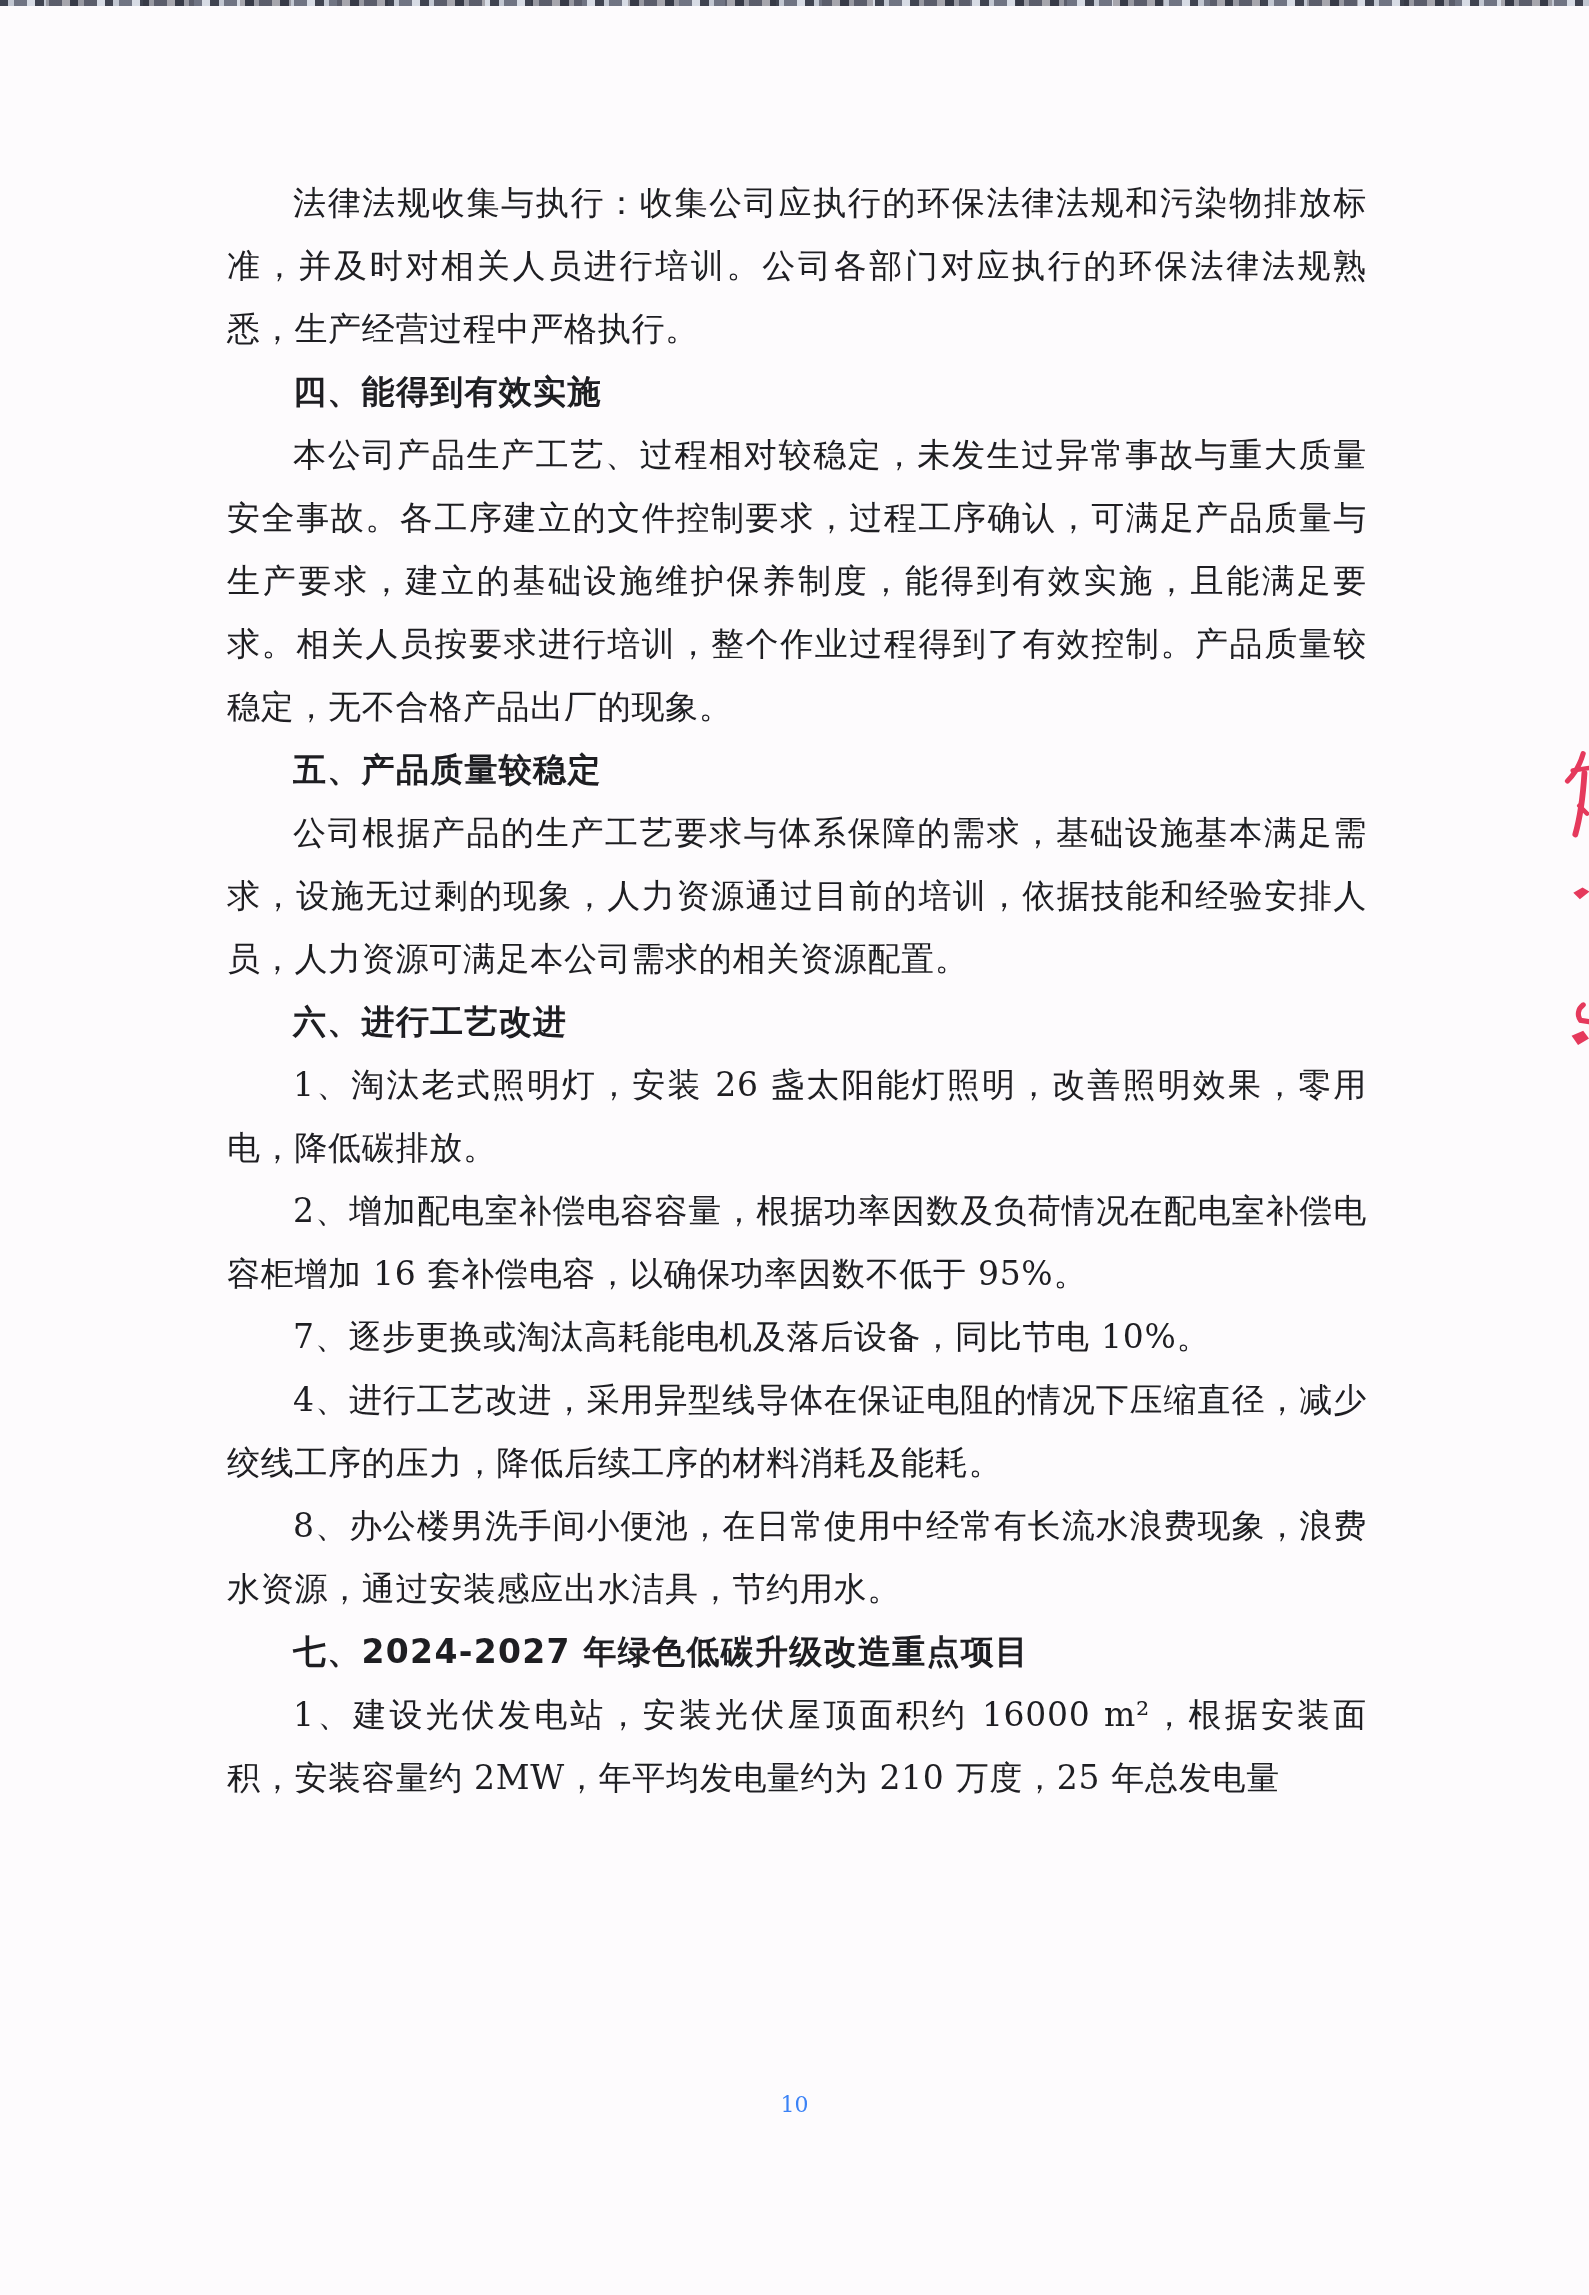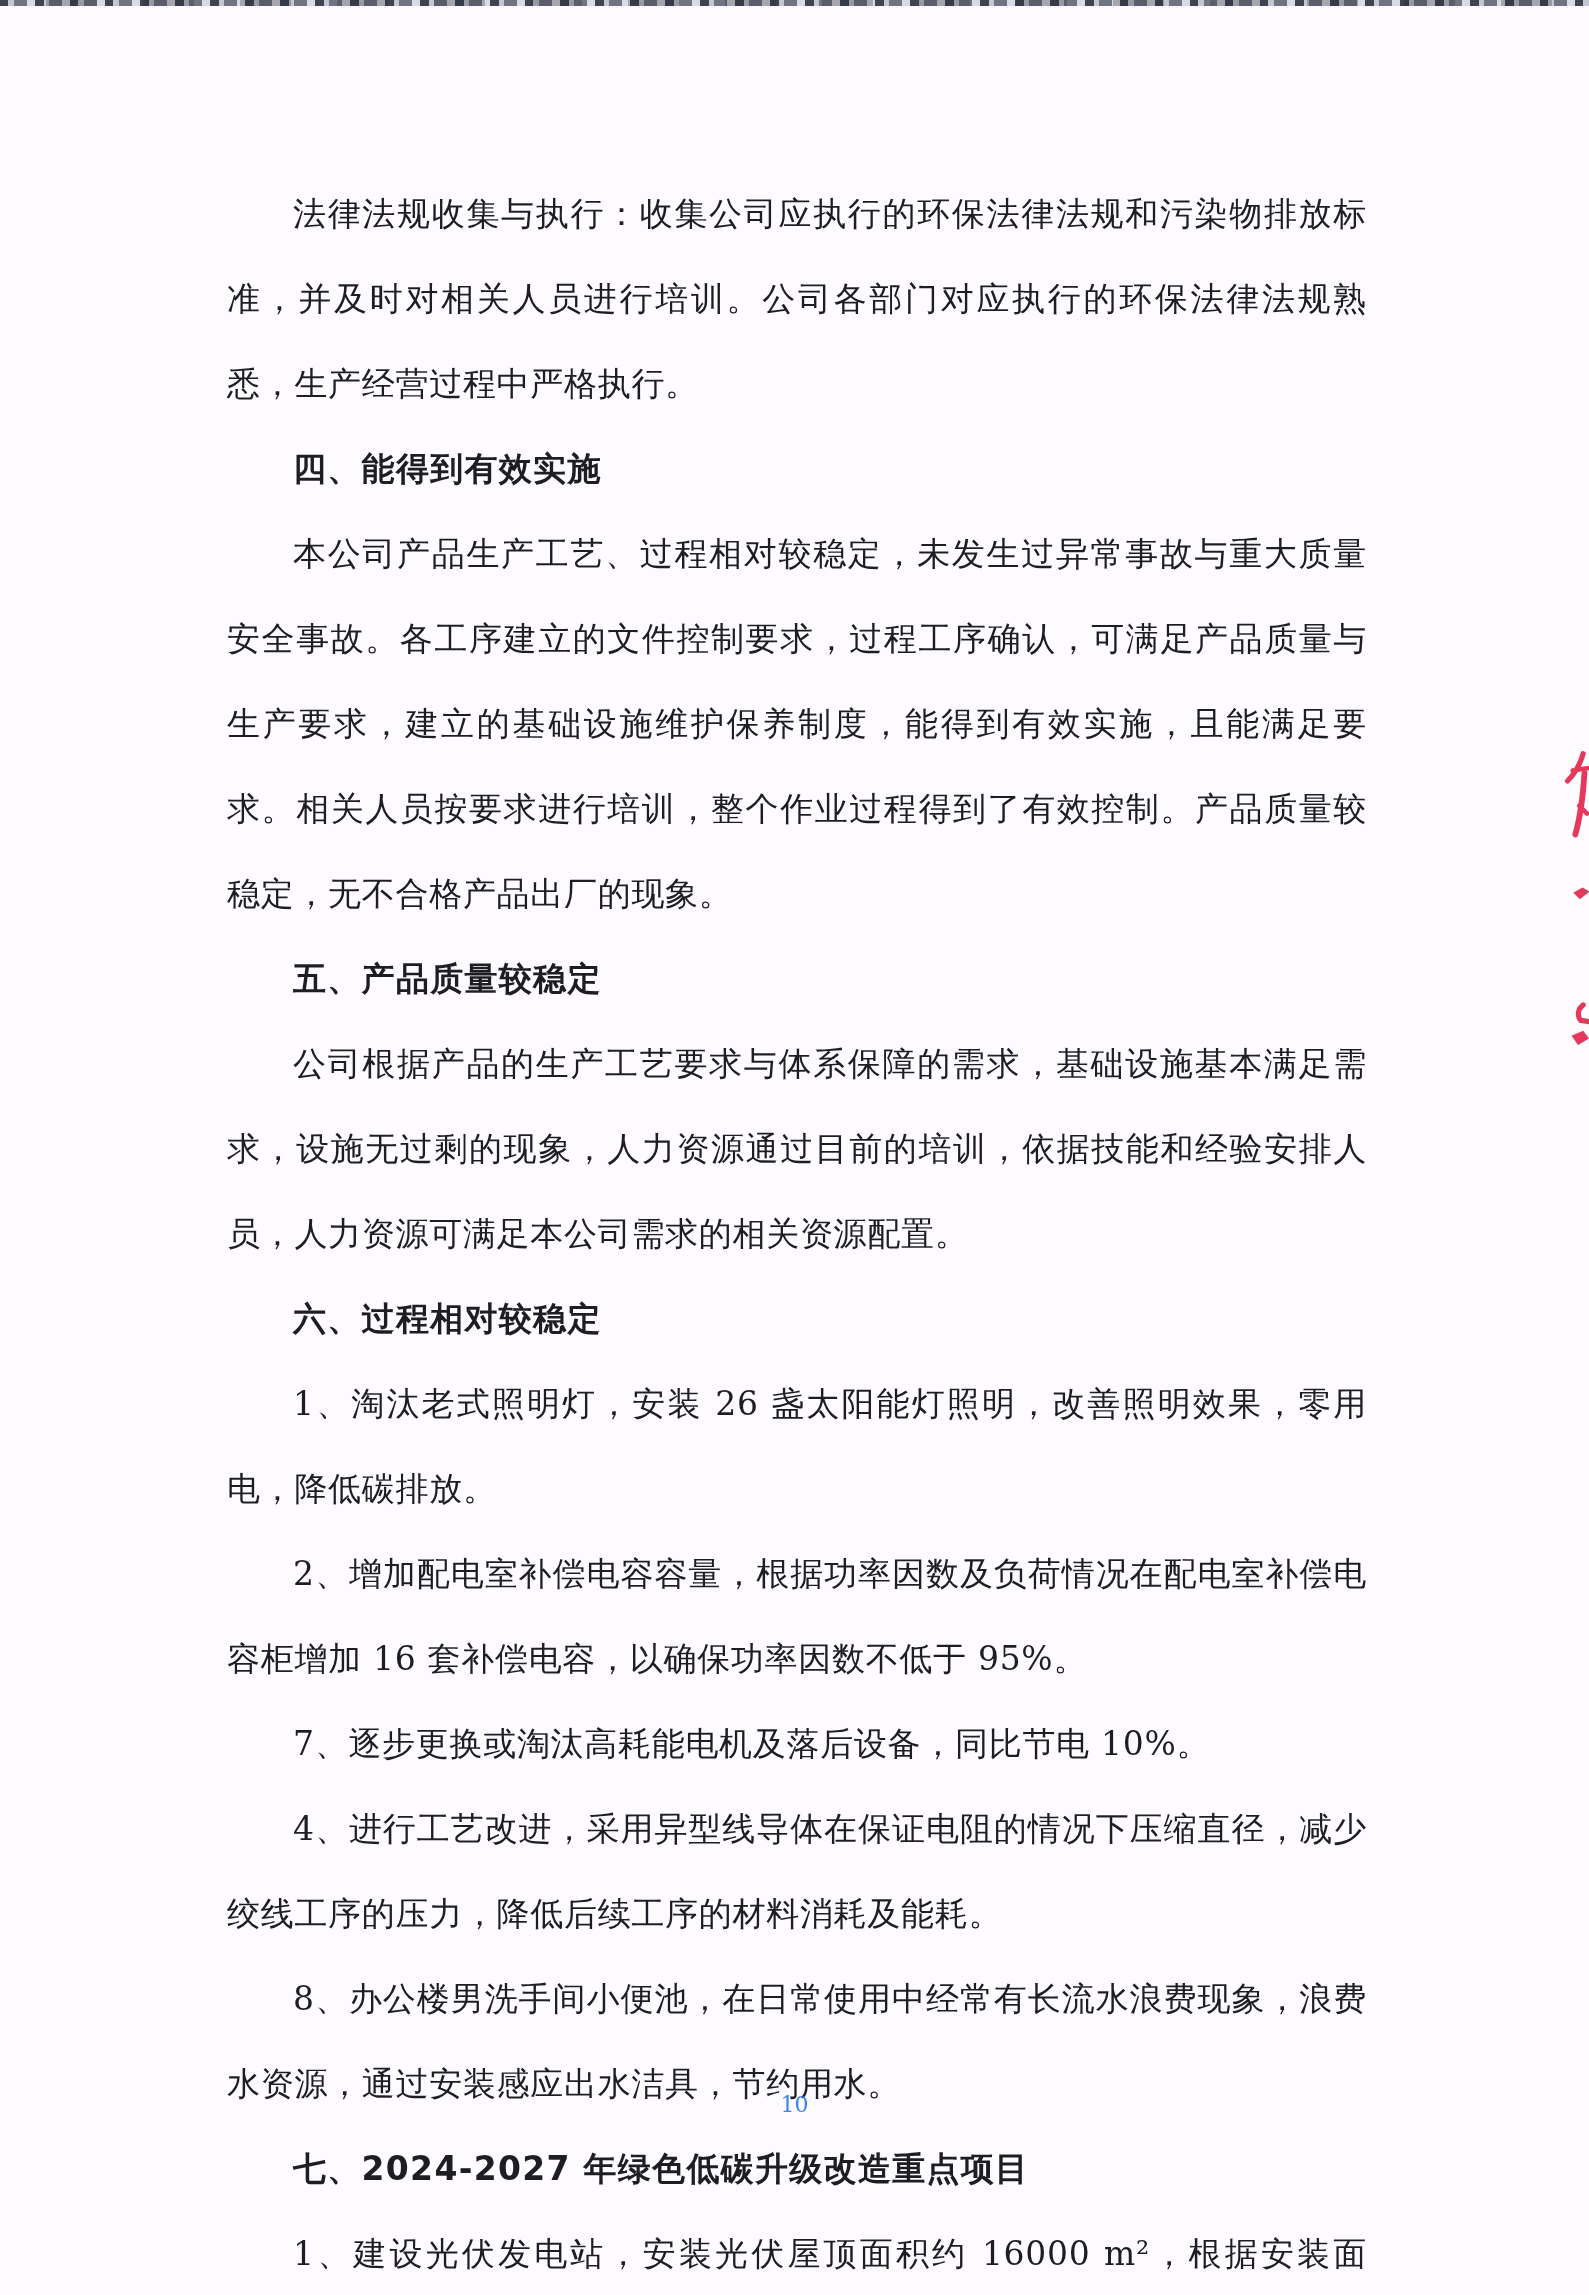--- a/index.html
+++ b/index.html
@@ -34,21 +34,21 @@
   }
   .content {
     position: absolute;
     left: 227px;
     top: 171px;
     width: 1140px;
   }
   .content p {
     margin: 0;
     font-size: 33px;
-    line-height: 85px;
+    line-height: 63px;
     text-indent: 2em;
     text-align: justify;
     letter-spacing: 0.7px;
     word-break: break-all;
   }
   .content p.heading {
     font-family: "DejaVu Sans", "Liberation Sans", sans-serif;
     font-weight: 700;
     text-align: left;
     letter-spacing: 1.3px;
@@ -77,21 +77,21 @@
 <div class="page">
 
   <div class="scan-edge"></div>
 
   <div class="content">
     <p>法律法规收集与执行：收集公司应执行的环保法律法规和污染物排放标准，并及时对相关人员进行培训。公司各部门对应执行的环保法律法规熟悉，生产经营过程中严格执行。</p>
     <p class="heading">四、能得到有效实施</p>
     <p>本公司产品生产工艺、过程相对较稳定，未发生过异常事故与重大质量安全事故。各工序建立的文件控制要求，过程工序确认，可满足产品质量与生产要求，建立的基础设施维护保养制度，能得到有效实施，且能满足要求。相关人员按要求进行培训，整个作业过程得到了有效控制。产品质量较稳定，无不合格产品出厂的现象。</p>
     <p class="heading">五、产品质量较稳定</p>
     <p>公司根据产品的生产工艺要求与体系保障的需求，基础设施基本满足需求，设施无过剩的现象，人力资源通过目前的培训，依据技能和经验安排人员，人力资源可满足本公司需求的相关资源配置。</p>
-    <p class="heading">六、过程相对较稳定</p>
+    <p class="heading">六、进行工艺改进</p>
     <p>1、淘汰老式照明灯，安装 26 盏太阳能灯照明，改善照明效果，零用电，降低碳排放。</p>
     <p>2、增加配电室补偿电容容量，根据功率因数及负荷情况在配电室补偿电容柜增加 16 套补偿电容，以确保功率因数不低于 95%。</p>
     <p>7、逐步更换或淘汰高耗能电机及落后设备，同比节电 10%。</p>
     <p>4、进行工艺改进，采用异型线导体在保证电阻的情况下压缩直径，减少绞线工序的压力，降低后续工序的材料消耗及能耗。</p>
     <p>8、办公楼男洗手间小便池，在日常使用中经常有长流水浪费现象，浪费水资源，通过安装感应出水洁具，节约用水。</p>
     <p class="heading">七、2024-2027 年绿色低碳升级改造重点项目</p>
     <p>1、建设光伏发电站，安装光伏屋顶面积约 16000 m²，根据安装面积，安装容量约 2MW，年平均发电量约为 210 万度，25 年总发电量</p>
   </div>
 
   <div class="red-artifact" style="left:1561px; top:751px;">

